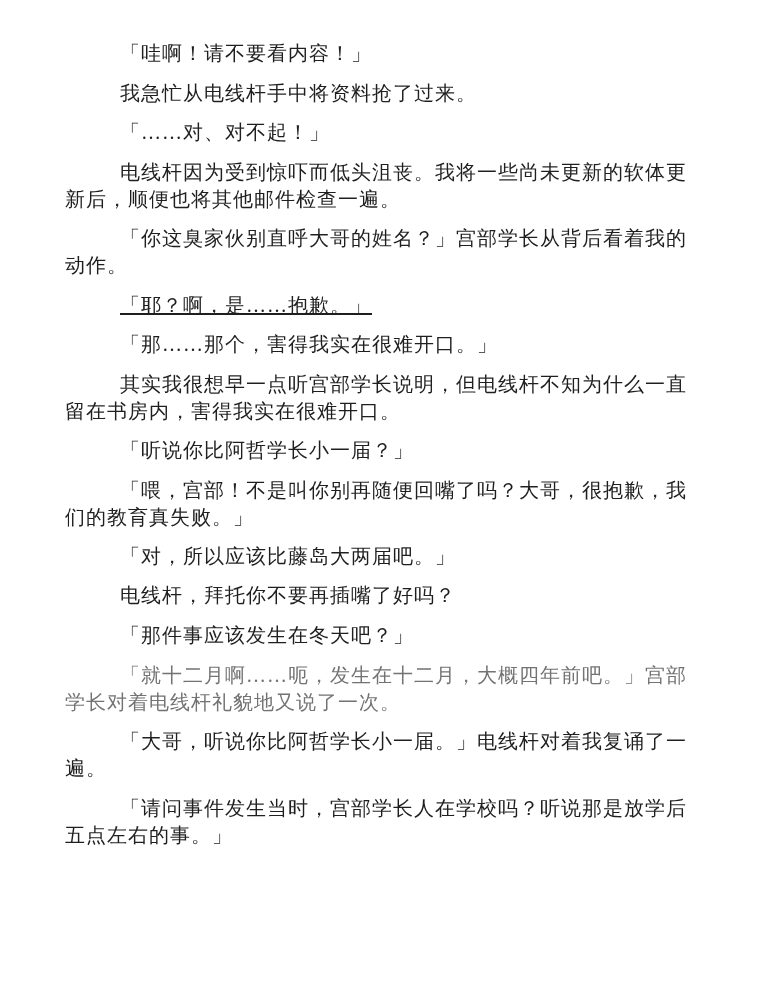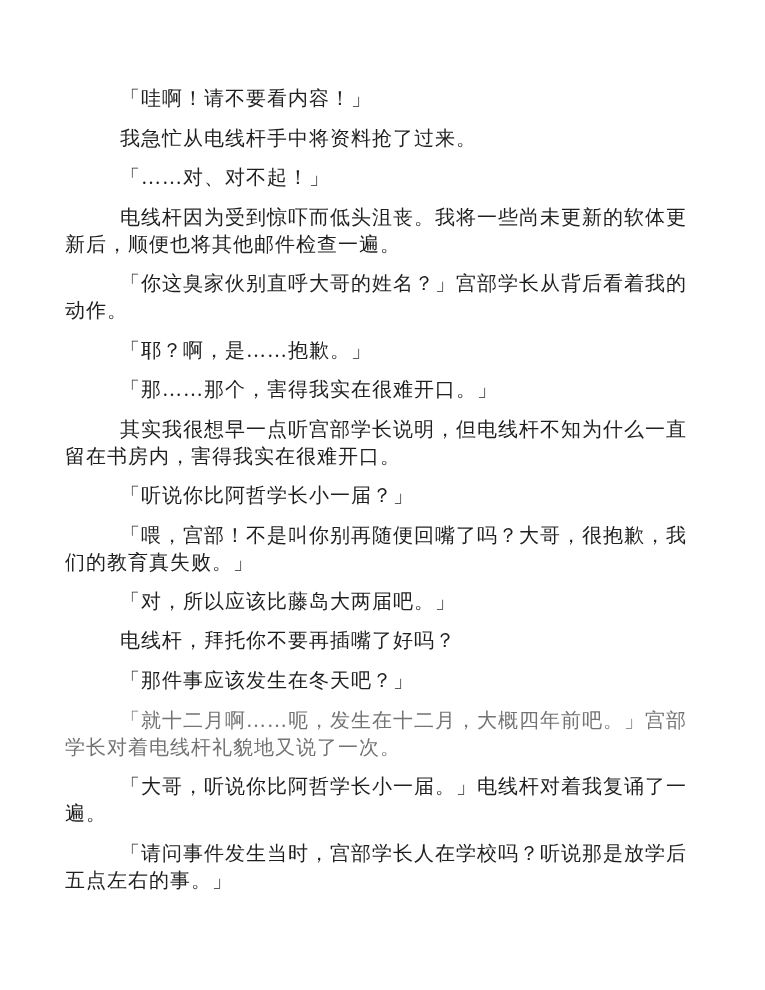--- a/index.html
+++ b/index.html
@@ -9,21 +9,21 @@
   body {
     width: 765px;
     height: 990px;
     background: #ffffff;
     overflow: hidden;
   }
   .page {
     box-sizing: border-box;
     width: 765px;
     height: 990px;
-    padding: 85px 78px 0 65px;
+    padding: 40px 78px 0 65px;
     background: #ffffff;
   }
   p.para {
     margin: 12.5px 0;
     font-family: "Liberation Serif", "DejaVu Serif", serif;
     font-size: 20px;
     line-height: 27px;
     letter-spacing: 1px;
     color: #1f1f1f;
     text-indent: 55px;
@@ -37,21 +37,21 @@
 </head>
 <body style="background: rgb(255, 255, 255);">
 
 <div class="page">
   <div>
       <p class="para" style="color: rgb(31, 31, 31);">「哇啊！请不要看内容！」</p>
       <p class="para" style="color: rgb(31, 31, 31);">我急忙从电线杆手中将资料抢了过来。</p>
       <p class="para" style="color: rgb(31, 31, 31);">「……对、对不起！」</p>
       <p class="para" style="color: rgb(31, 31, 31);">电线杆因为受到惊吓而低头沮丧。我将一些尚未更新的软体更新后，顺便也将其他邮件检查一遍。</p>
       <p class="para" style="color: rgb(31, 31, 31);">「你这臭家伙别直呼大哥的姓名？」宫部学长从背后看着我的动作。</p>
-      <p class="para" style="color: rgb(31, 31, 31);">「耶？啊，是……抱歉。」</p>
+      <p class="para" style="color: rgb(31, 31, 31); text-decoration: underline;">「耶？啊，是……抱歉。」</p>
       <p class="para" style="color: rgb(31, 31, 31);">「那……那个，害得我实在很难开口。」</p>
       <p class="para" style="color: rgb(31, 31, 31);">其实我很想早一点听宫部学长说明，但电线杆不知为什么一直留在书房内，害得我实在很难开口。</p>
       <p class="para" style="color: rgb(31, 31, 31);">「听说你比阿哲学长小一届？」</p>
       <p class="para" style="color: rgb(31, 31, 31);">「喂，宫部！不是叫你别再随便回嘴了吗？大哥，很抱歉，我们的教育真失败。」</p>
       <p class="para" style="color: rgb(31, 31, 31);">「对，所以应该比藤岛大两届吧。」</p>
       <p class="para" style="color: rgb(31, 31, 31); font-family: Liberation Mono, monospace;">电线杆，拜托你不要再插嘴了好吗？</p>
       <p class="para" style="color: rgb(31, 31, 31);">「那件事应该发生在冬天吧？」</p>
       <p class="para" style="color: #737373;">「就十二月啊……呃，发生在十二月，大概四年前吧。」宫部学长对着电线杆礼貌地又说了一次。</p>
       <p class="para" style="color: rgb(31, 31, 31);">「大哥，听说你比阿哲学长小一届。」电线杆对着我复诵了一遍。</p>
       <p class="para" style="color: rgb(31, 31, 31);">「请问事件发生当时，宫部学长人在学校吗？听说那是放学后五点左右的事。」</p>

